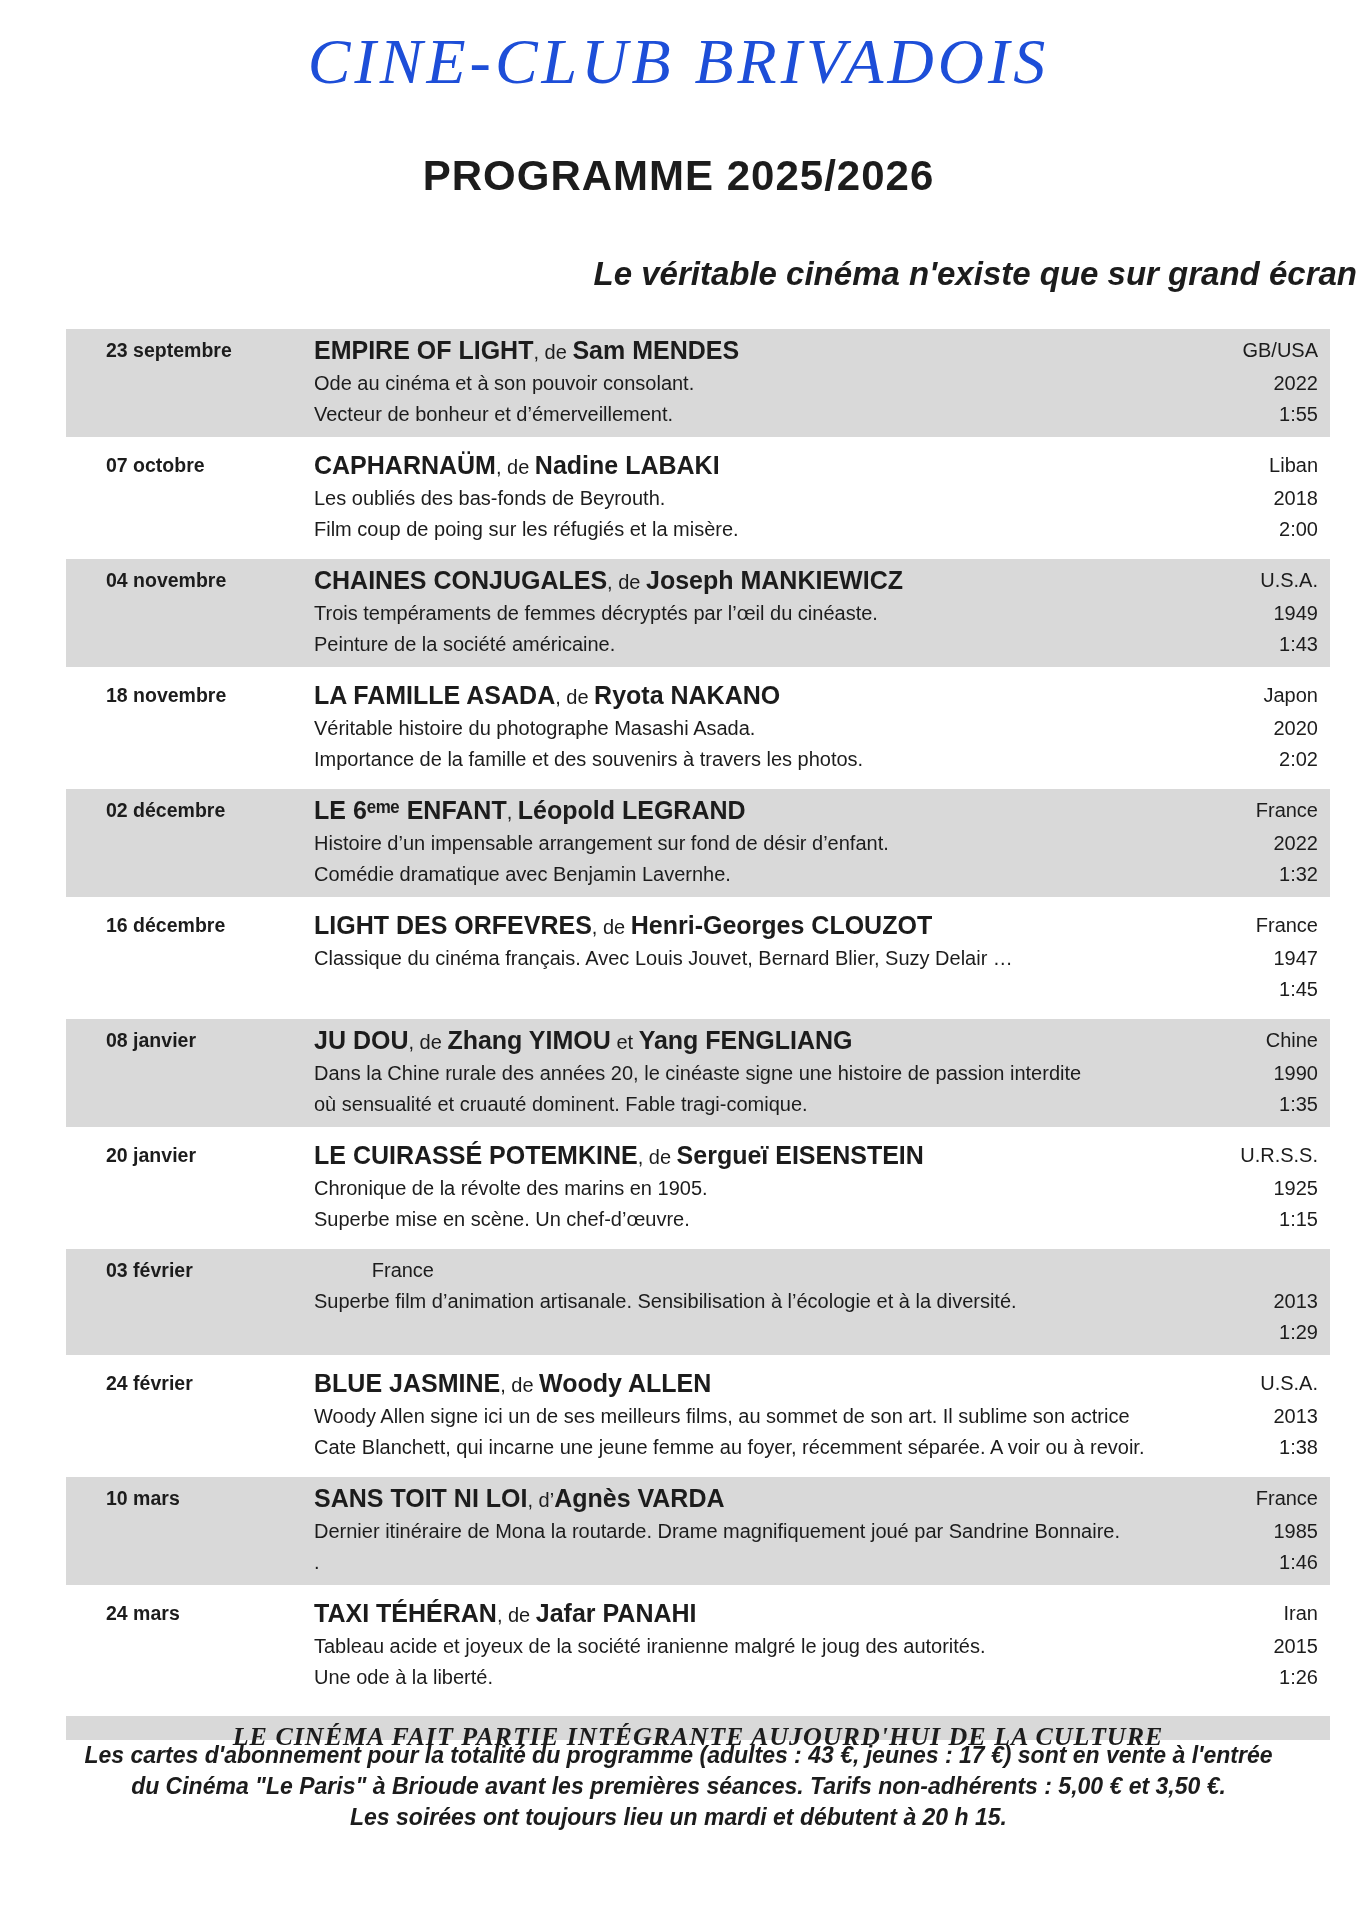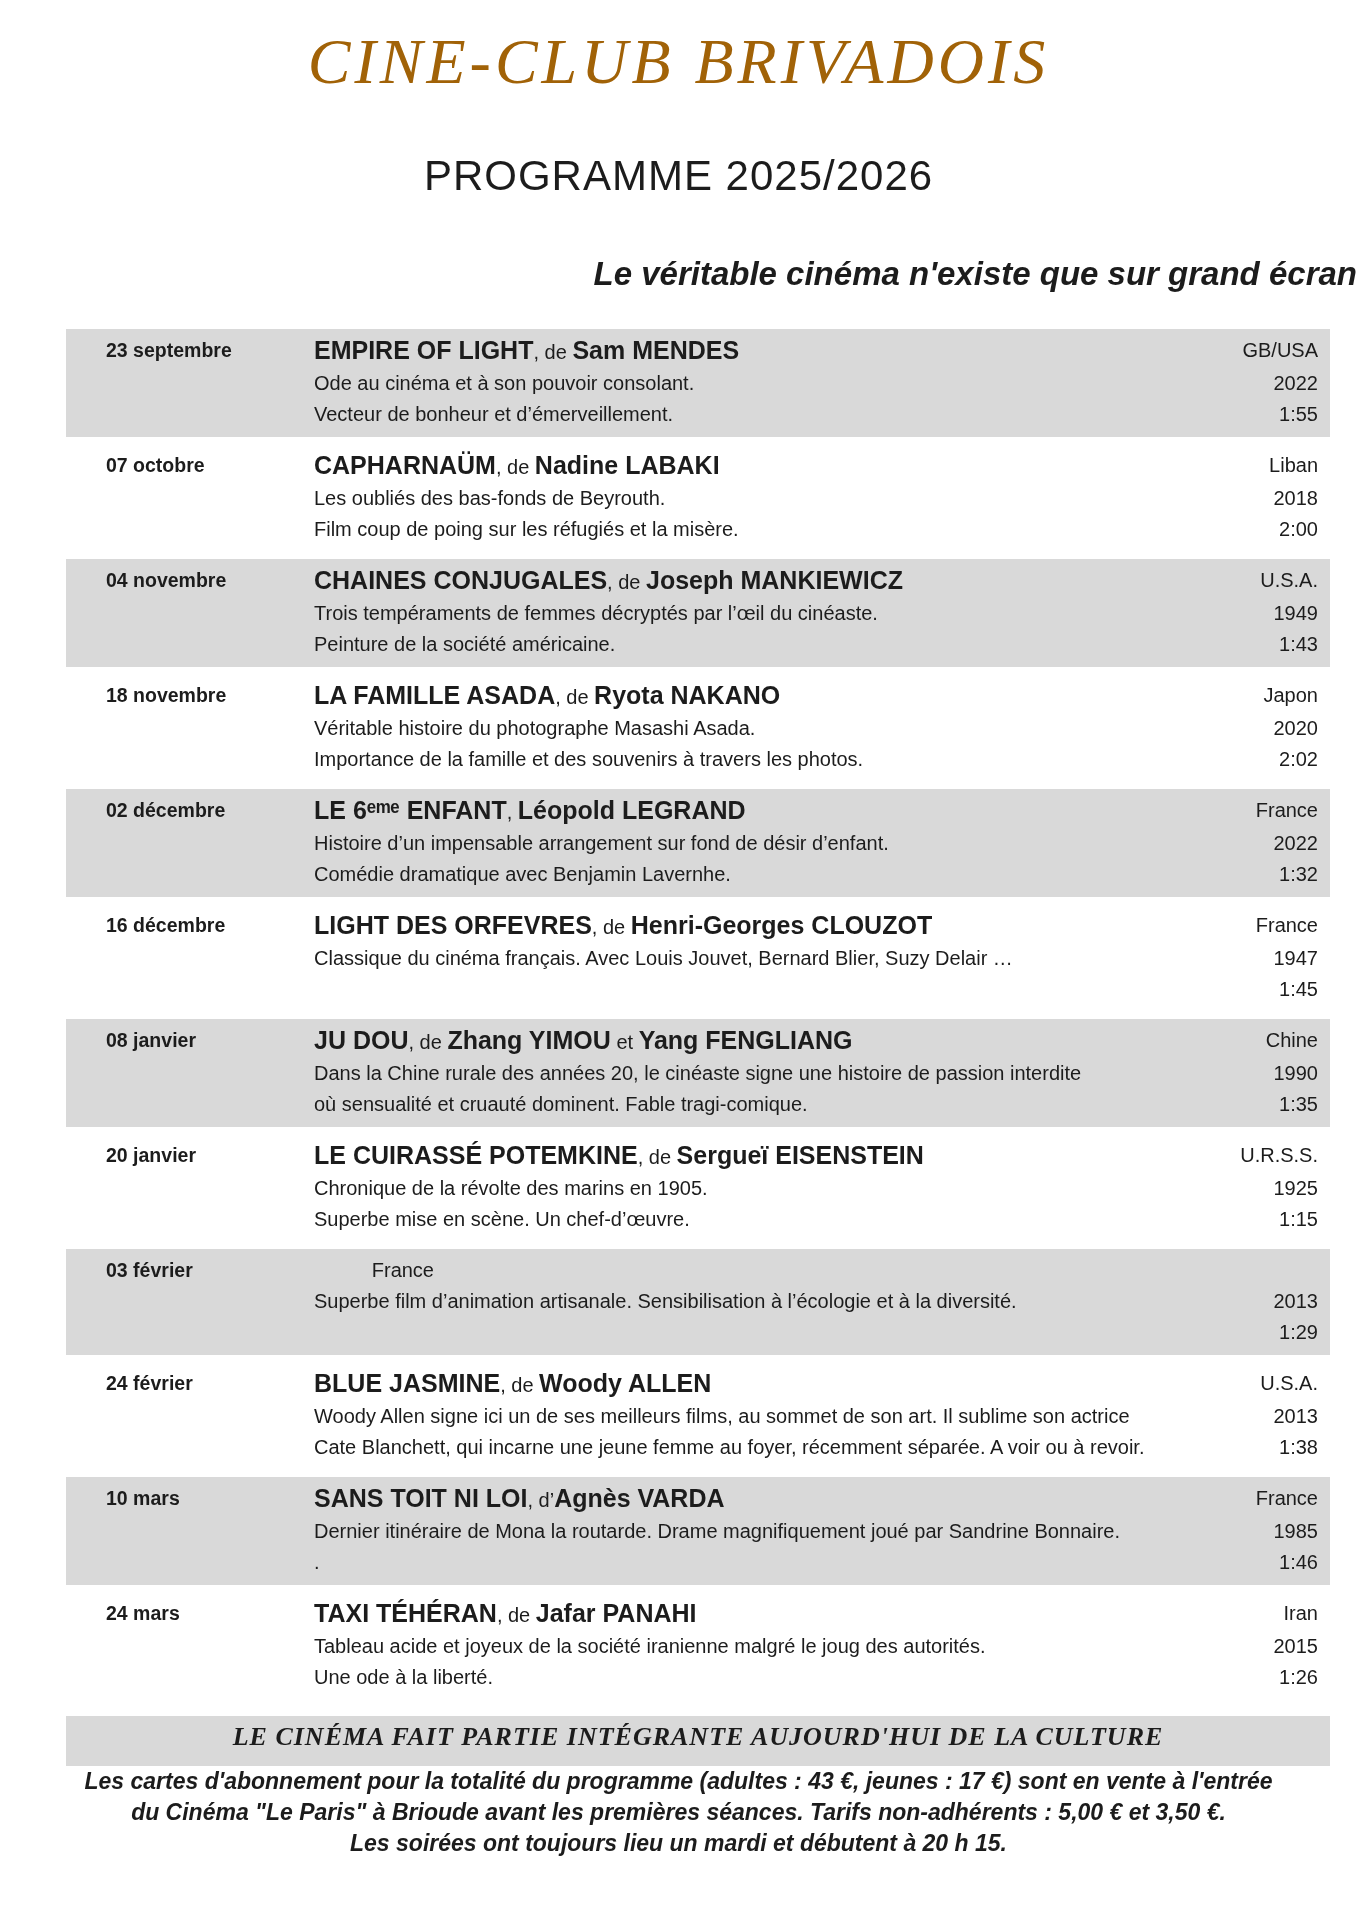--- a/index.html
+++ b/index.html
@@ -15,26 +15,26 @@
   
   .doc-title{
     margin-top:26px;
     text-align:center;
     font-family:"Liberation Serif","DejaVu Serif",serif;
     font-style:italic;
     font-weight:normal;
     font-size:64px;
     line-height:72px;
     letter-spacing:4px;
-    color:#a16207;
+    color:#1d4ed8;
   }
   .programme{
     margin-top:54px;
     text-align:center;
-    font-weight:normal;
+    font-weight:bold;
     font-size:42px;
     line-height:48px;
     letter-spacing:1px;
   }
   .tagline{
     margin-top:54px;
     text-align:right;
     font-weight:bold;
     font-style:italic;
     font-size:33px;
@@ -61,21 +61,21 @@
   }
   .fmain{flex:1 1 auto;min-width:0;}
   .fval{flex:0 0 120px;text-align:right;font-size:20px;}
   .ftitle-seg{font-weight:bold;font-size:25px;}
   .fsep-seg{font-weight:normal;}
 
   
   .footer-banner{
     margin:16px 27px 0 66px;
     width:1264px;
-    height:50px;
+    height:24px;
     background:var(--shade);
     text-align:center;
     font-family:"Liberation Serif","DejaVu Serif",serif;
     font-weight:bold;
     font-style:italic;
     font-size:26px;
     line-height:42px;
     letter-spacing:1px;
   }
   .footer-notes{

